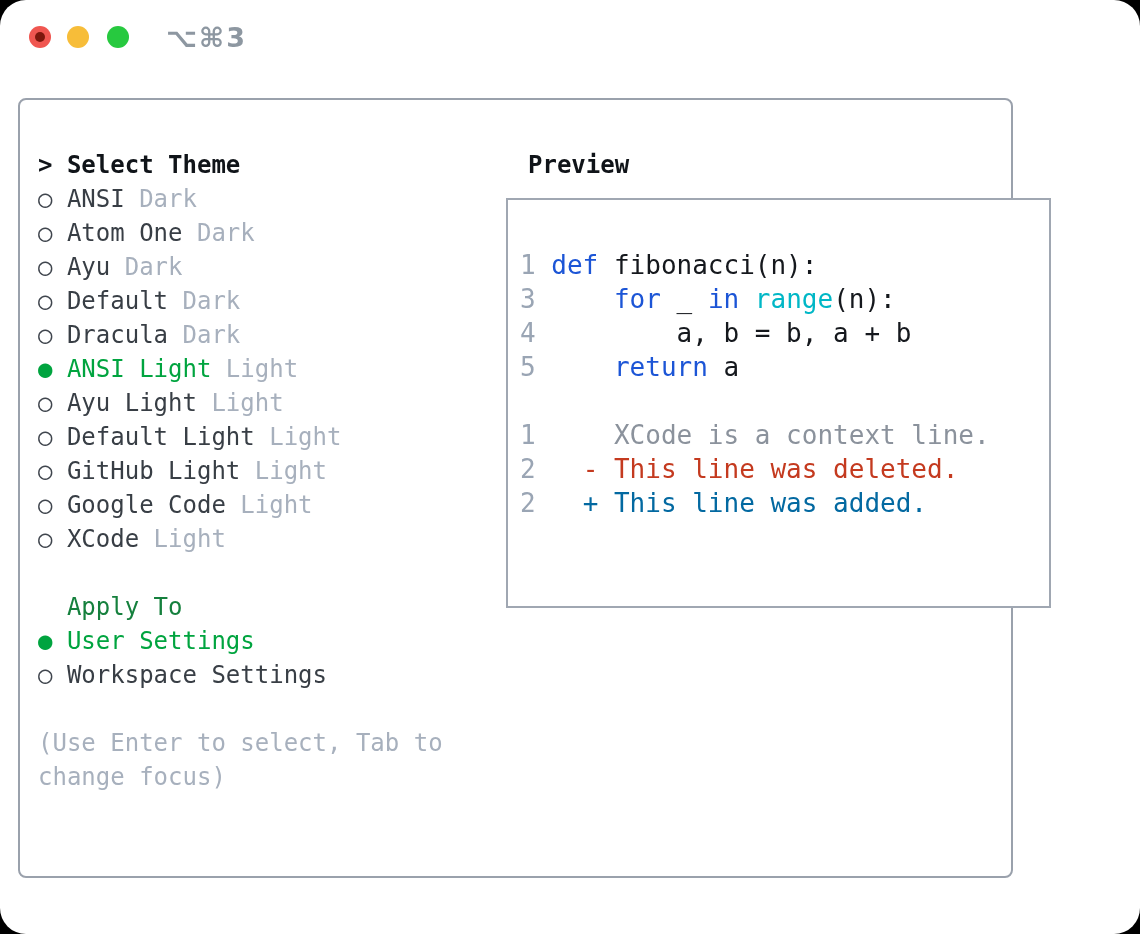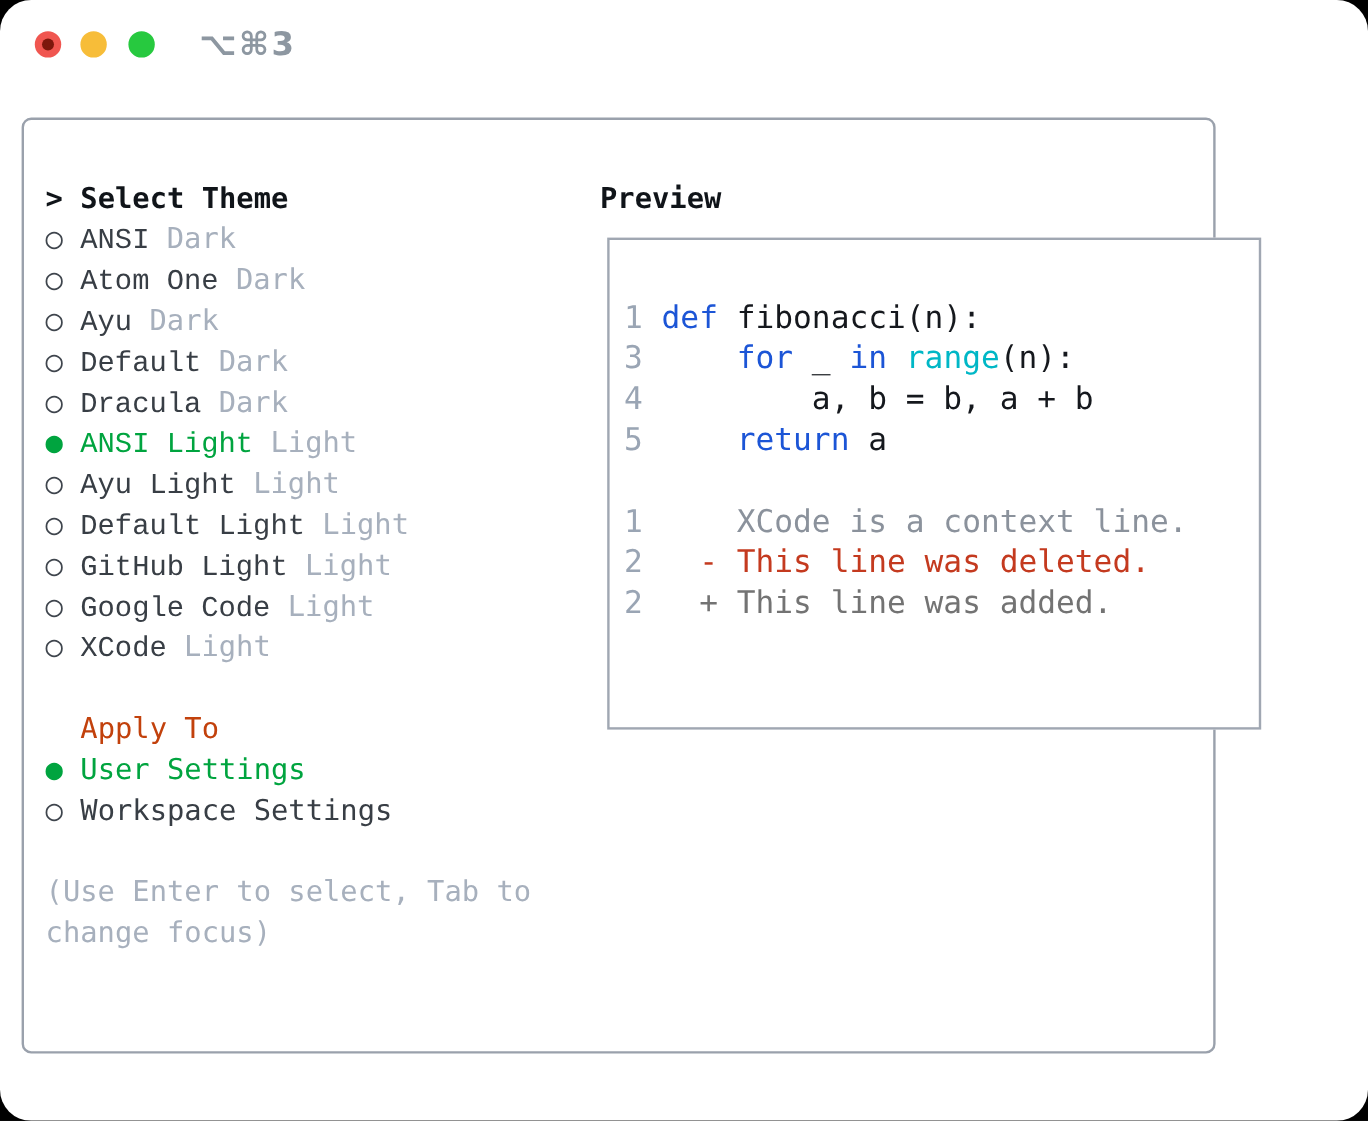--- a/index.html
+++ b/index.html
@@ -19,49 +19,49 @@
     position:absolute;left:166px;top:22px;
     font-family:"DejaVu Sans",sans-serif;font-size:27px;font-weight:600;
     color:#8d97a1;letter-spacing:2px;
   }
   
   .app-box{
     position:absolute;left:18px;top:98px;width:995px;height:780px;
     box-sizing:border-box;border:2px solid #9aa1ac;border-radius:8px;background:#fff;
   }
   .left-col{position:absolute;left:18px;top:48px;}
-  .right-col{position:absolute;left:480px;top:48px;}
+  .right-col{position:absolute;left:508px;top:48px;}
   .row{white-space:pre;font-size:24px;line-height:34px;height:34px;color:#383e45;}
   .hdr{font-weight:bold;color:#101419;}
   .prompt{font-weight:bold;color:#101419;}
   .muted{color:#a7b0bd;}
-  .item-name{color:#383e45;font-family:Liberation Mono, monospace;}
+  .item-name{color:#383e45;}
   .sel .item-name{color:#00a43f;}
   .bullet{color:#3f454d;}
   .bullet.on{color:#00a43f;}
   .opt-label{color:#383e45;margin-top:40px;}
   .sel .opt-label{color:#00a43f;}
   .help-line{color:#a7b0bd;}
-  .apply-hdr{color:#c2410c;}
+  .apply-hdr{color:#15803d;}
   
   .preview-title{white-space:pre;font-size:24px;line-height:34px;height:34px;}
   .preview-box{
     position:absolute;left:486px;top:98px;width:545px;height:410px;
     box-sizing:border-box;border:2px solid #a0a7b2;background:#fff;
     padding:14px 0 0 12px;overflow:hidden;
   }
   .crow{white-space:pre;font-size:26px;line-height:34px;height:34px;color:#15181d;}
   .lineno{color:#9aa5b4;}
   .kw{color:#1c55d6;}
   .num{color:#00b318;}
   .fn{color:#00b7c6;}
   .plain{color:#15181d;}
   .ctx{color:#8b929c;}
   .del{color:#c43a1f;}
-  .add{color:#737373;text-align:center;}
+  .add{color:#0369a1;text-align:center;}
 </style>
 </head>
 <body>
 
 <div class="page">
 
   <div class="titlebar">
     <span class="tl tl-red">
         <span class="tl-dot"></span>
       </span>

